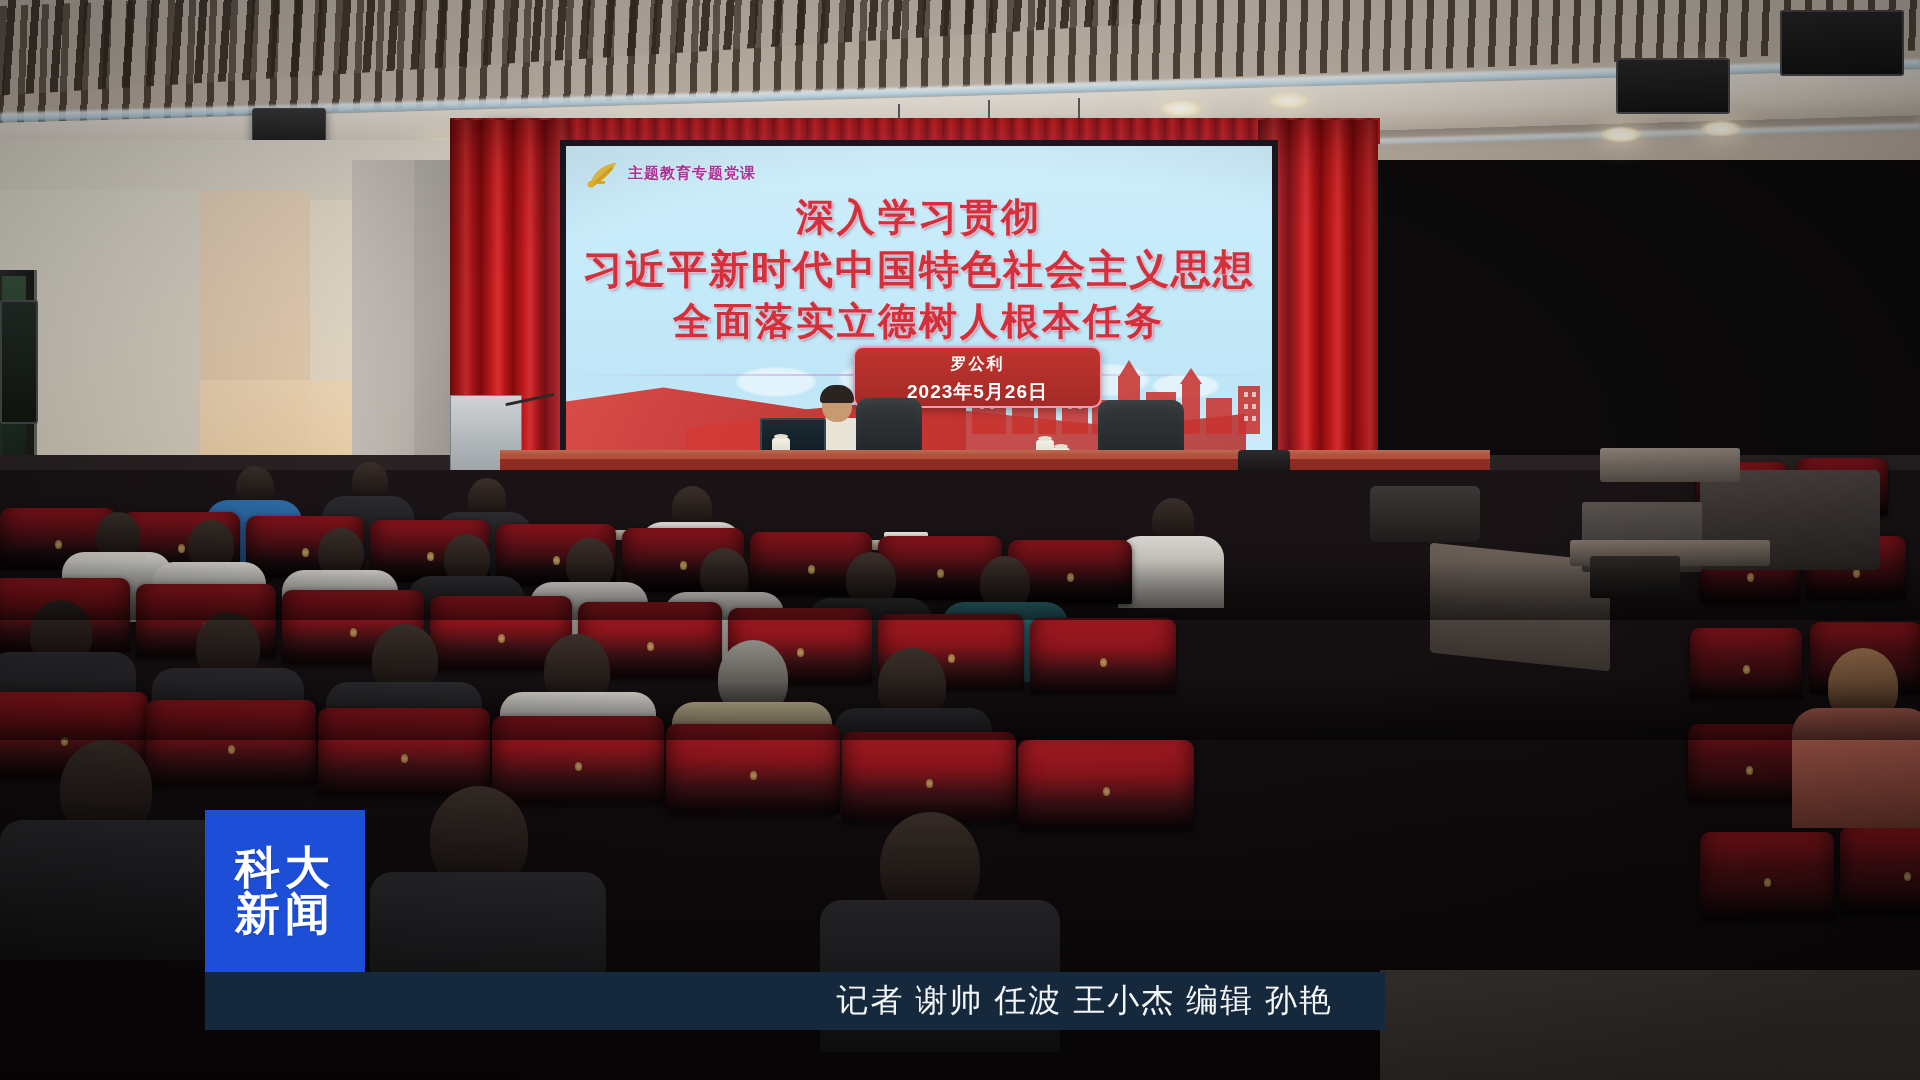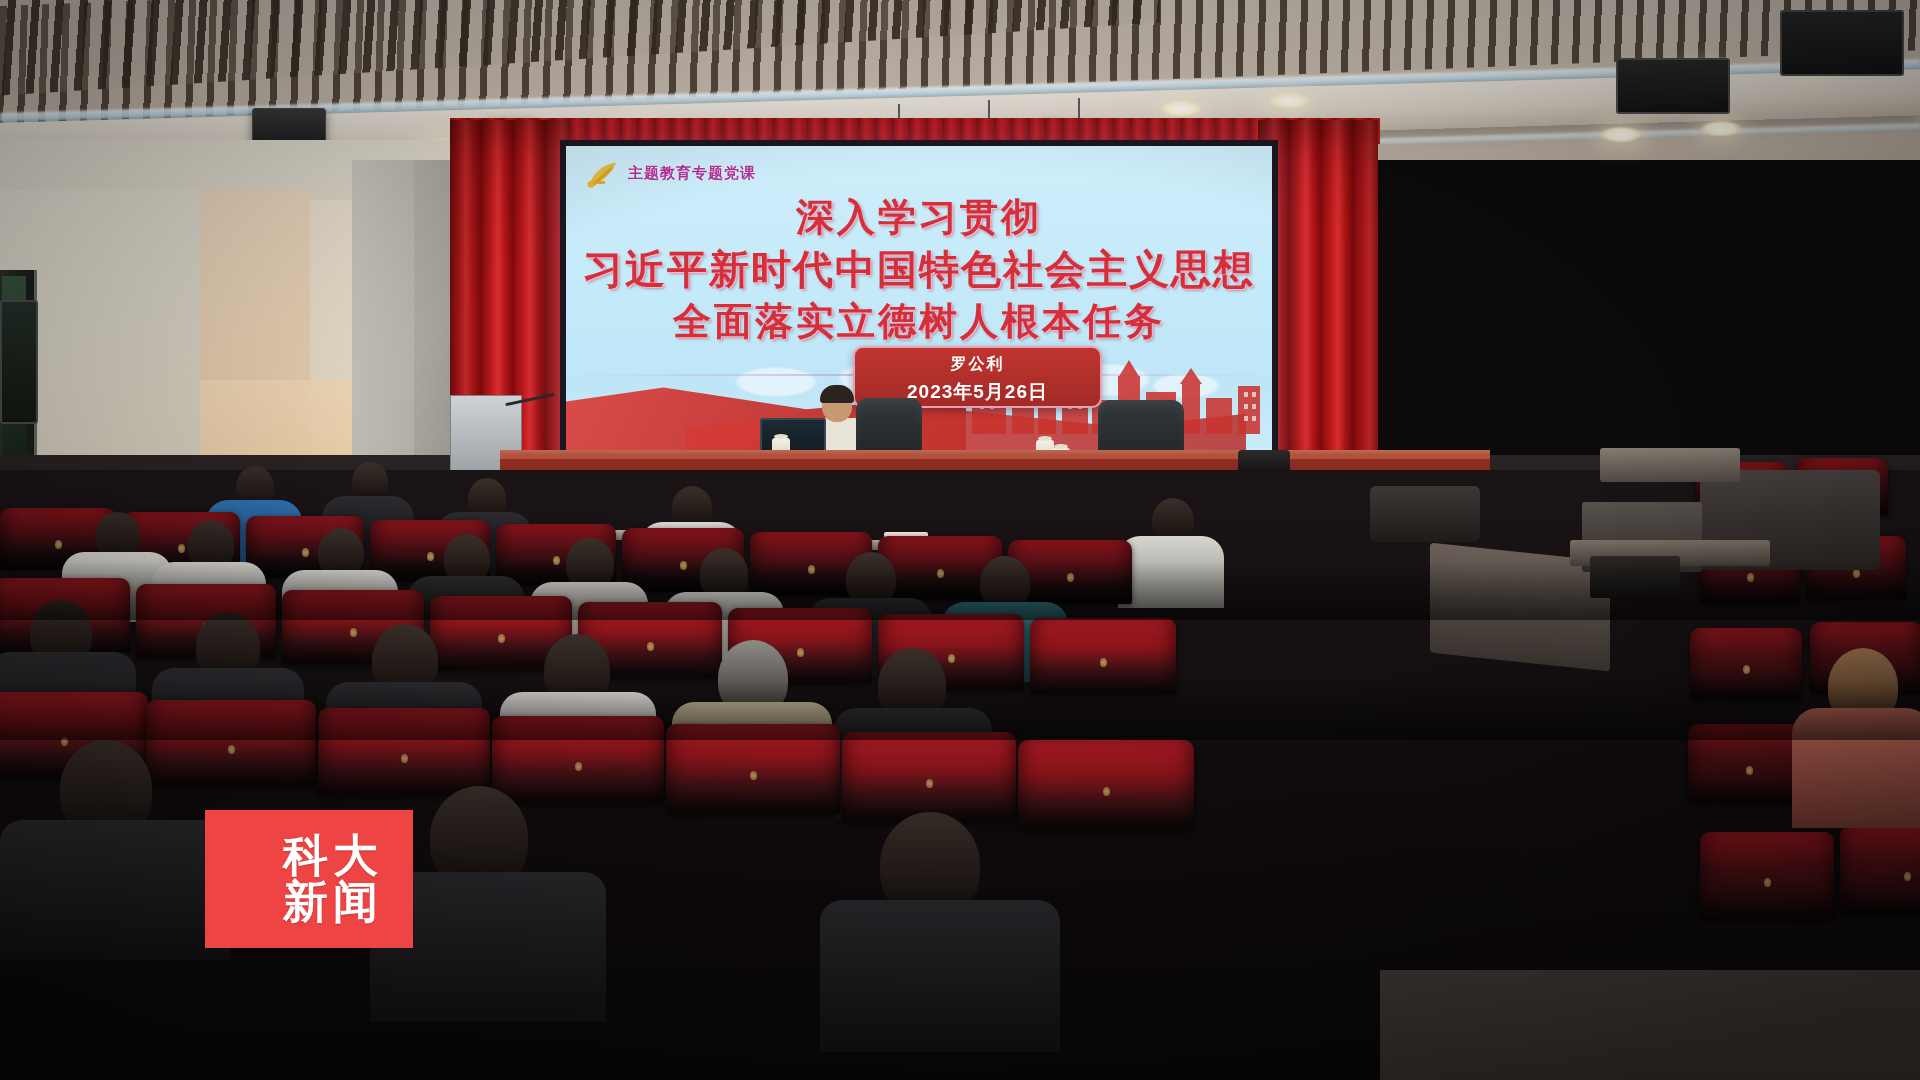--- a/index.html
+++ b/index.html
@@ -291,23 +291,23 @@
     position:absolute;left:0;top:0;width:1920px;height:1080px;
     background:radial-gradient(ellipse 75% 65% at 50% 42%,rgba(0,0,0,0) 40%,rgba(0,0,0,.45) 100%);
     pointer-events:none;
   }
 
   
   .chyron{
     position:absolute;left:205px;top:810px;width:1180px;height:205px;
   }
   .chyron-logo{
-    position:absolute;left:0;top:0;width:160px;height:138px;
-    background:#ef4444;
-    display:flex;flex-direction:column;align-items:center;justify-content:center;padding-left:48px;
+    position:absolute;left:0;top:0;width:160px;height:162px;
+    background:#1d4ed8;
+    display:flex;flex-direction:column;align-items:center;justify-content:center;
   }
   .chyron-logo span{
     display:block;color:#fff;font-weight:900;
     font-size:45px;line-height:1.02;letter-spacing:5px;
     text-shadow:0 1px 2px rgba(0,0,0,.18);
   }
   .chyron-white{
     position:absolute;left:160px;top:0;width:1020px;height:162px;
     background:#ffffff;
     display:flex;align-items:center;
@@ -605,15 +605,18 @@
   <div class="vignette"></div>
 
   <div class="chyron">
 
     <div class="chyron-logo">
       <span>科大</span>
       <span>新闻</span>
     </div>
 
 
+    <div class="chyron-credits">
+      <span>记者  谢帅  任波  王小杰  编辑  孙艳</span>
+    </div>
   </div>
 
 </div>
 
 </body></html>

